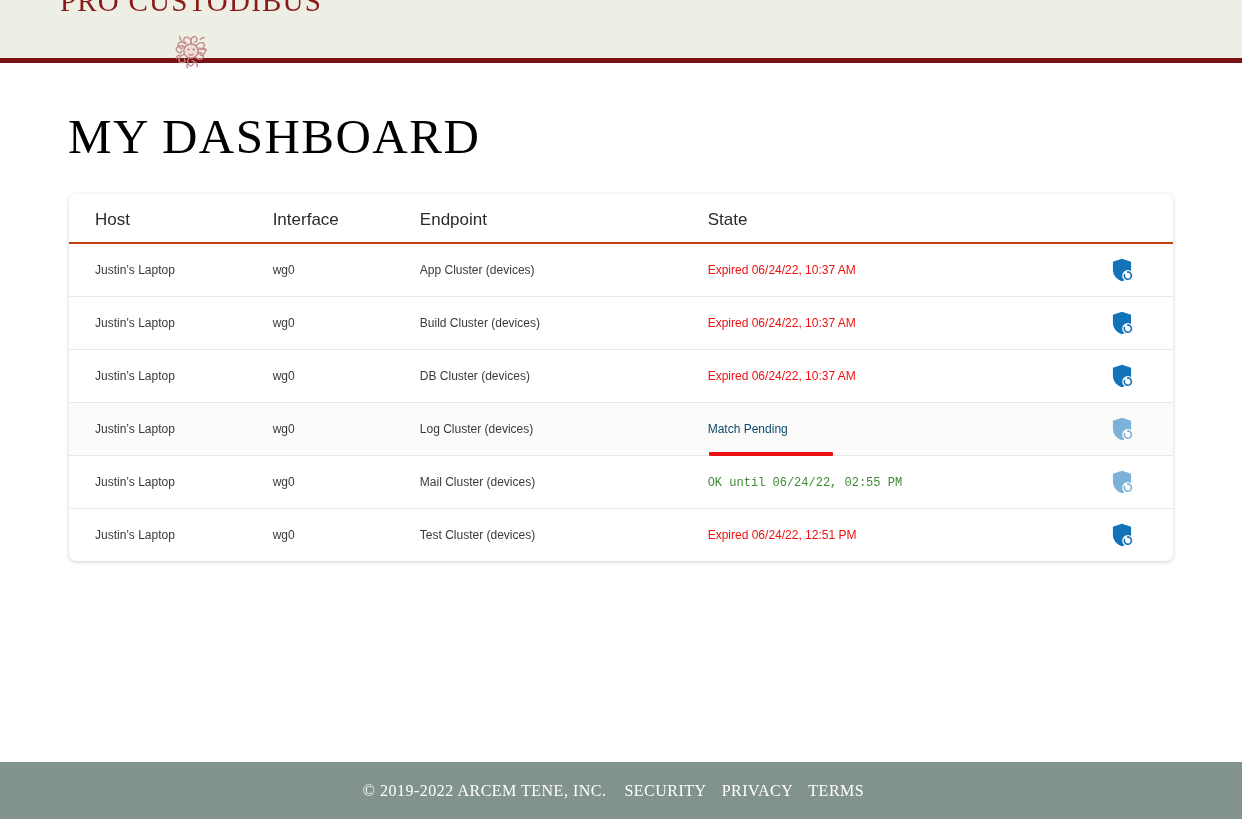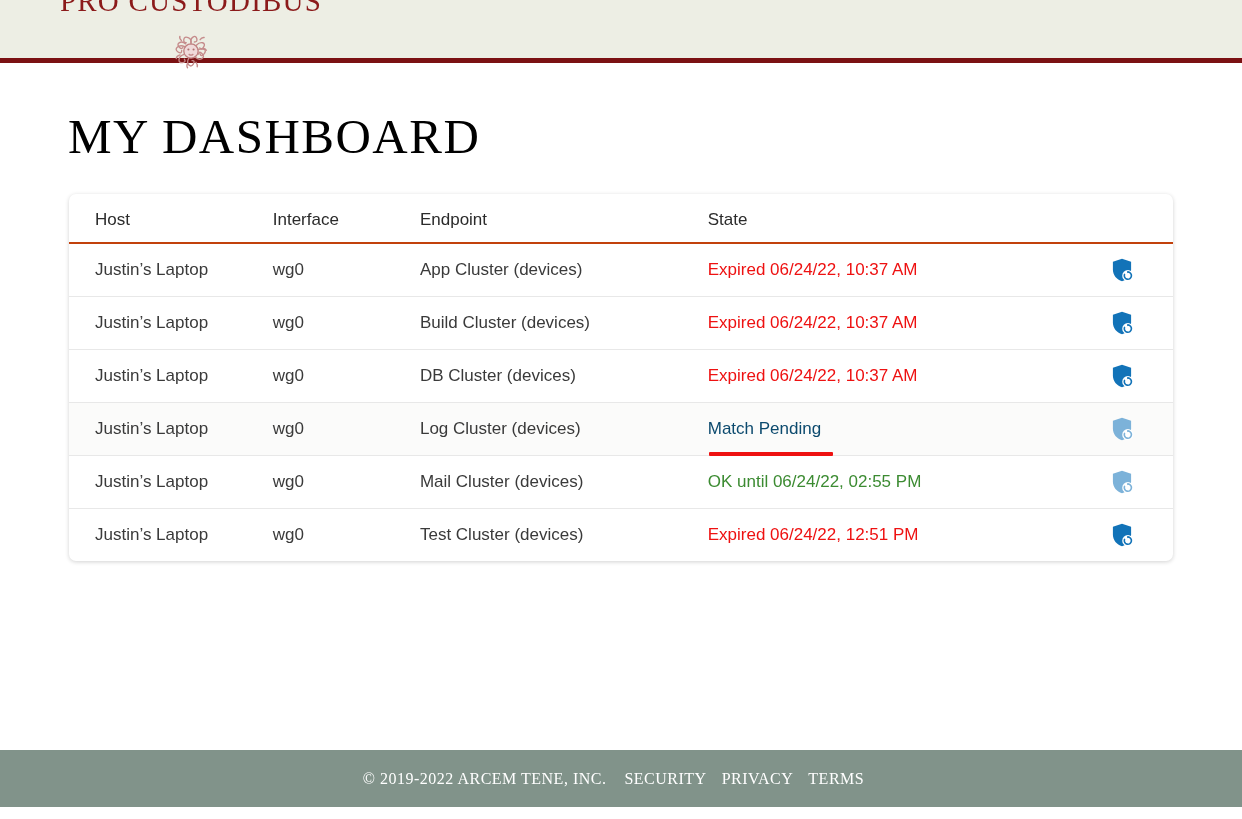--- a/index.html
+++ b/index.html
@@ -98,56 +98,56 @@
   table { width: 100%; border-collapse: collapse; }
   thead th {
     text-align: left;
     font-size: 17px;
     font-weight: normal;
     color: #2b2b2b;
     padding: 16px 0 12px 0;
     border-bottom: 2px solid #c2410c;
   }
   tbody td {
-    font-size: 17px;
+    font-size: 12px;
     color: #3a3a3a;
     padding: 13px 0 13px 0;
     border-bottom: 1px solid #e8e8e8;
     vertical-align: middle;
     height: 43px;
   }
   tbody tr:last-child td { border-bottom: none; }
   .c-host   { width: 205px; padding-left: 26px !important; }
   .c-iface  { width: 148px; }
   .c-endpt  { width: 290px; }
   .c-state  { width: 405px; position: relative; }
   .c-icon   { width: 64px; text-align: left; }
 
   .state-expired { color: #ee1111; }
-  .state-ok      { color: #3c8b32; }
+  .state-ok      { color: #3c8b32; font-family: Liberation Mono, monospace; }
   .state-pending { color: #0c4a6e; }
 
   tr.row-highlight td { background: #fbfbfa; }
 
   .progress-bar {
     position: absolute;
     left: 1px;
     bottom: -1px;
     height: 4px;
     width: 124px;
     background: #ee1111;
     border-radius: 1px;
   }
 
   .shield { display: block; width: 26px; height: 26px; }
 
   
   .footer {
     position: absolute;
-    left: 0; bottom: 12px;
+    left: 0; bottom: 0;
     width: 1242px;
     height: 57px;
     background: #81938a;
     display: flex;
     align-items: center;
     justify-content: center;
   }
   .footer-inner {
     display: flex;
     align-items: baseline;

